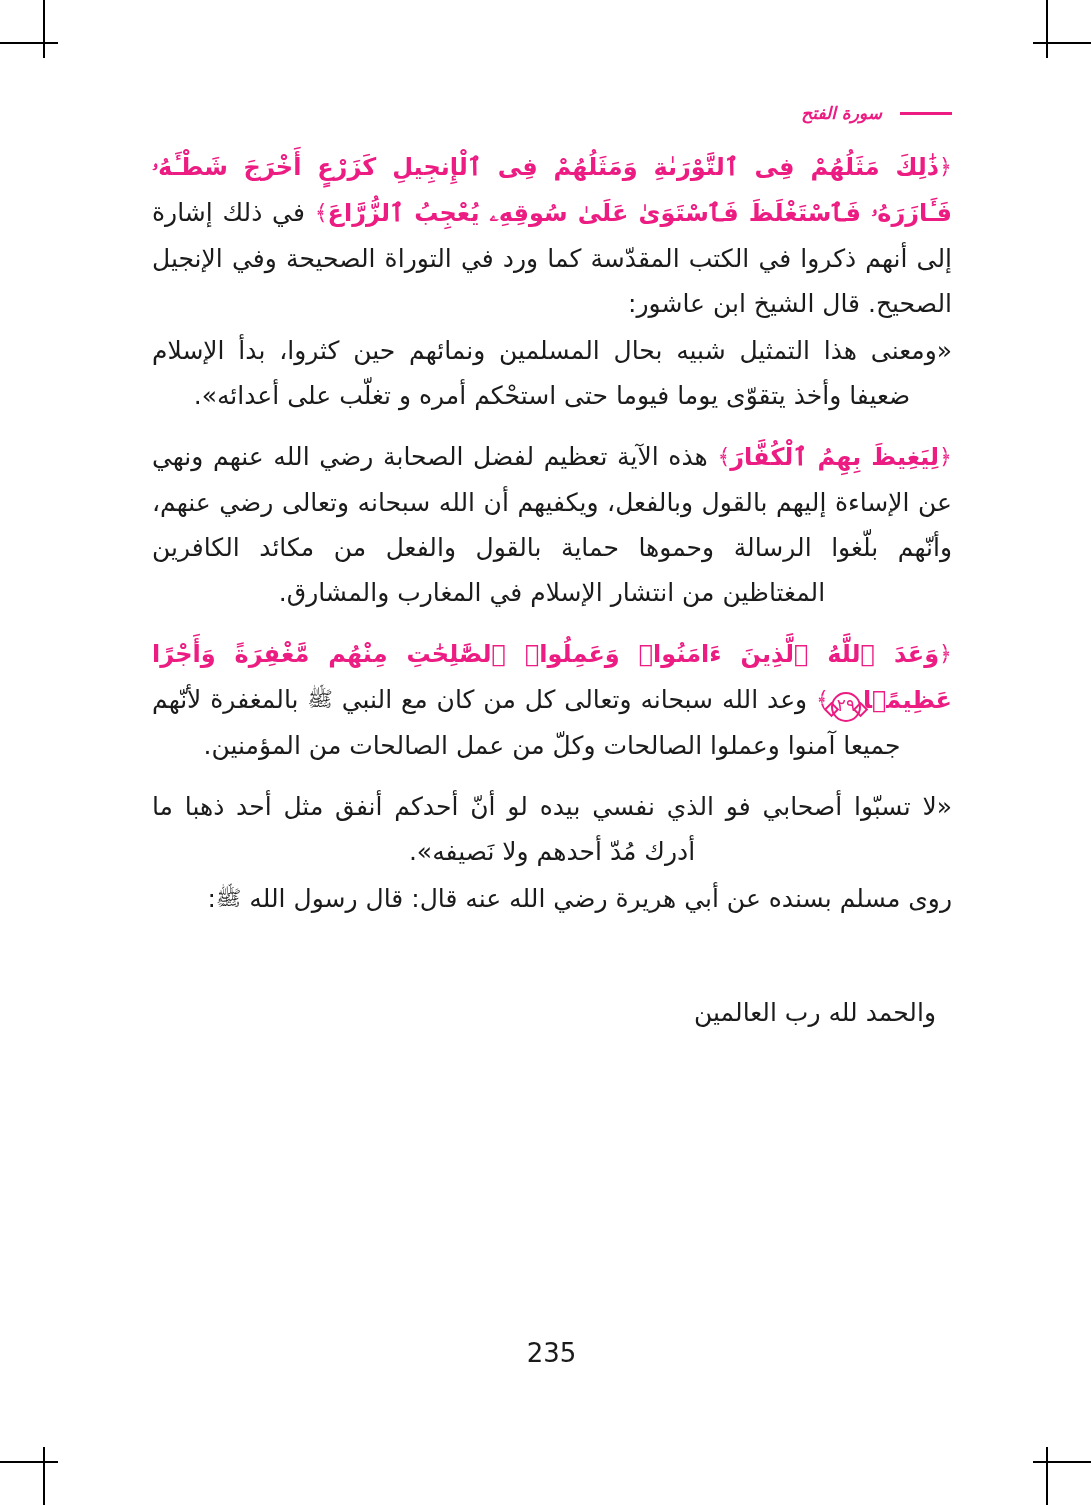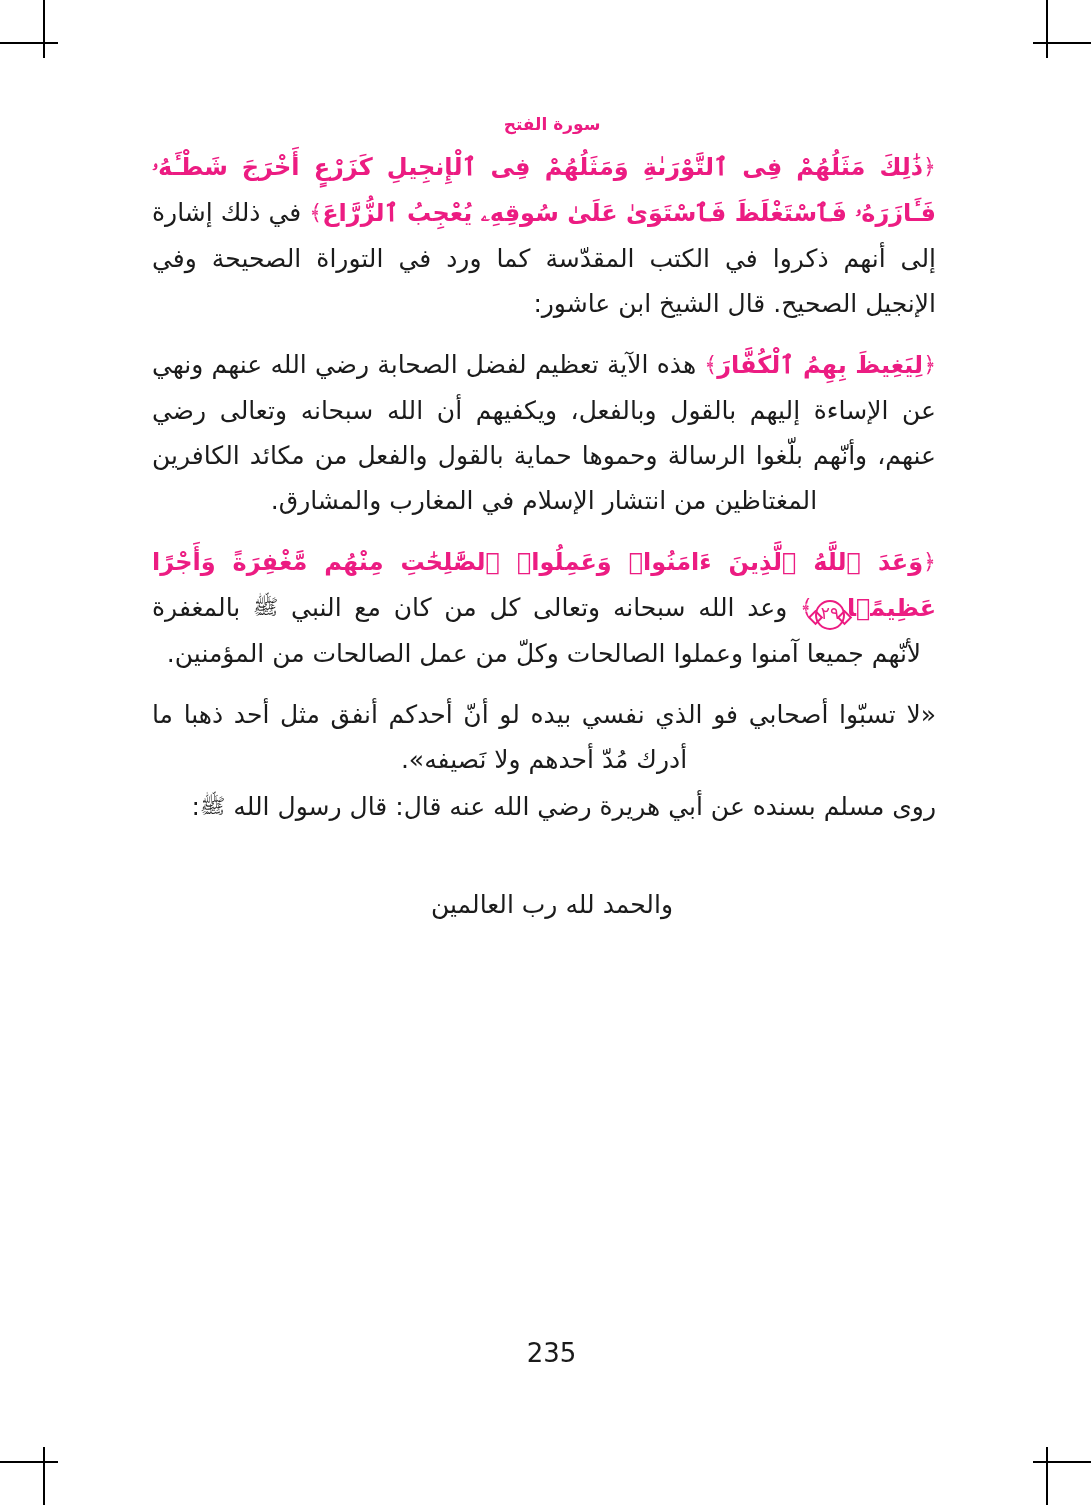--- a/index.html
+++ b/index.html
@@ -37,26 +37,27 @@
     position: absolute;
     left: 152px;
     top: 96px;
     width: 800px;
     height: 1320px;
   }
 
   
   .running-header {
     display: flex;
-    flex-direction: column;
+    flex-direction: row;
     align-items: center;
     justify-content: flex-start;
     gap: 18px;
     height: 34px;
     margin-bottom: 14px;
+    font-style: italic;
   }
   .header-title {
     color: #EC1C82;
     font-size: 17px;
     font-weight: bold;
     font-family: "DejaVu Sans", "Liberation Sans", sans-serif;
     letter-spacing: 0px;
     white-space: nowrap;
   }
   .header-rule {
@@ -67,21 +68,21 @@
   }
 
   
   .block {
     text-align: justify;
     text-align-last: center;
     font-size: 25px;
     line-height: 45px;
     color: #1b1b1b;
     font-family: "DejaVu Sans", "Liberation Sans", sans-serif;
-    margin: 0 16px 2px 0;
+    margin: 0 0 2px 0;
     direction: rtl;
     unicode-bidi: isolate;
   }
   .block.flow {
     text-align-last: auto;
   }
   .block.tail-center {
     text-align-last: center;
   }
 
@@ -133,23 +134,23 @@
     color: #1b1b1b;
   }
 
   .spacer-sm { height: 14px; }
   .spacer-lg { height: 52px; }
 
   .closing {
     font-size: 25px;
     line-height: 44px;
     color: #1b1b1b;
-    text-align: center;
+    text-align: right;
     direction: rtl;
-    margin: 0;
+    margin: 16px;
   }
 
   
   .page-number {
     position: absolute;
     left: 12px;
     right: 0;
     top: 1338px;
     text-align: center;
     font-size: 26px;
@@ -172,20 +173,21 @@
 
 <div class="page">
 
   <div class="running-header">
     <span class="header-rule"></span>
     <span class="header-title">سورة الفتح</span>
   </div>
 
   <p class="block flow"><span class="ornament">﴿</span><span class="quran">ذَٰلِكَ مَثَلُهُمْ فِى ٱلتَّوْرَىٰةِ وَمَثَلُهُمْ فِى ٱلْإِنجِيلِ كَزَرْعٍ أَخْرَجَ شَطْـَٔهُۥ فَـَٔازَرَهُۥ فَٱسْتَغْلَظَ فَٱسْتَوَىٰ عَلَىٰ سُوقِهِۦ يُعْجِبُ ٱلزُّرَّاعَ</span><span class="ornament">﴾</span> <span>في ذلك إشارة إلى أنهم ذكروا في الكتب المقدّسة كما ورد في التوراة الصحيحة وفي الإنجيل الصحيح. قال الشيخ ابن عاشور:</span></p>
 
+  <p class="block tail-center"><span>«ومعنى هذا التمثيل شبيه بحال المسلمين ونمائهم حين كثروا، بدأ الإسلام ضعيفا وأخذ يتقوّى يوما فيوما حتى استحْكم أمره و تغلّب على أعدائه».</span></p>
 
   <div class="spacer-sm"></div>
 
   <p class="block tail-center"><span class="ornament">﴿</span><span class="quran">لِيَغِيظَ بِهِمُ ٱلْكُفَّارَ</span><span class="ornament">﴾</span> <span>هذه الآية تعظيم لفضل الصحابة رضي الله عنهم ونهي عن الإساءة إليهم بالقول وبالفعل، ويكفيهم أن الله سبحانه وتعالى رضي عنهم، وأنّهم بلّغوا الرسالة وحموها حماية بالقول والفعل من مكائد الكافرين المغتاظين من انتشار الإسلام في المغارب والمشارق.</span></p>
 
   <div class="spacer-sm"></div>
 
   <p class="block tail-center"><span class="ornament">﴿</span><span class="quran">وَعَدَ ٱللَّهُ ٱلَّذِينَ ءَامَنُوا۟ وَعَمِلُوا۟ ٱلصَّٰلِحَٰتِ مِنْهُم مَّغْفِرَةً وَأَجْرًا عَظِيمًۢا</span><span class="ayah-marker">٢٩</span><span class="ornament">﴾</span> <span>وعد الله</span> <span>سبحانه وتعالى كل من كان مع النبي</span> <span class="sallallahu">ﷺ</span> <span>بالمغفرة لأنّهم جميعا آمنوا وعملوا الصالحات وكلّ من عمل الصالحات من المؤمنين.</span></p>
 
   <div class="spacer-sm"></div>

